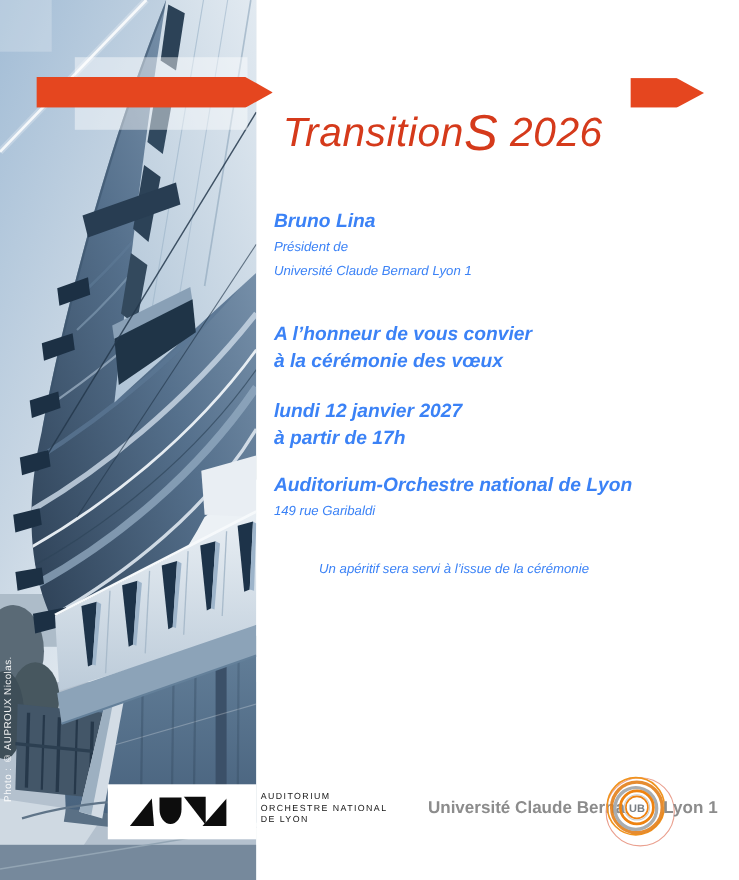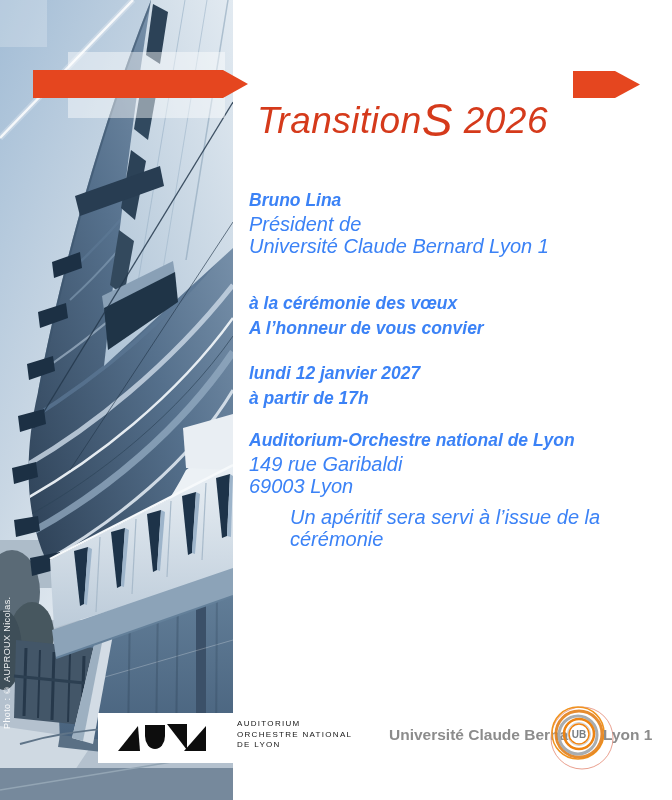--- a/index.html
+++ b/index.html
@@ -28,21 +28,21 @@
     clip-path:polygon(0 0,42px 0,67px 13.5px,42px 27px,0 27px);
   }
   .title{
     position:absolute;left:257px;top:63px;
     font-style:italic;font-weight:300;font-size:37px;line-height:44px;
     letter-spacing:.5px;white-space:nowrap;margin-top:32px;
   }
   .title .big-s{font-size:46px;position:relative;top:3px;}
   .copy{position:absolute;left:249px;color:#3b82f6;font-style:italic;}
   .b{font-weight:bold;font-size:17.5px;line-height:25px;}
-  .r{font-weight:normal;font-size:20px;line-height:22px;}
+  .r{font-weight:normal;font-size:12px;line-height:22px;}
   .g-host{top:188px;}
   .g-convier{top:291px;}
   .g-date{top:361px;}
   .g-venue{top:428px;}
   .g-note{top:506px;margin-left:41px;}
   .aud-box{position:absolute;left:98px;top:713px;width:135px;height:50px;background:#ffffff;}
   .aud-glyphs{position:absolute;left:20px;top:11px;}
   .aud-text{
     position:absolute;left:237px;top:719px;
     font-size:8px;font-weight:normal;letter-spacing:1.3px;line-height:10.5px;color:#141414;
@@ -224,33 +224,32 @@
 <div class="title" style="color: rgb(213, 58, 27);"><span>Transition</span><span class="big-s">S</span><span> 2026</span></div>
 <div class="banner-arrow-right" style="background: rgb(229, 70, 31);"></div>
 
 <div class="copy g-host">
   <div class="b">Bruno Lina</div>
   <div class="r">Président de</div>
   <div class="r">Université Claude Bernard Lyon 1</div>
 </div>
 
 <div class="copy g-convier">
+  <div class="b">A l’honneur de vous convier</div>
   <div class="b">à la cérémonie des vœux</div>
-  <div class="b">A l’honneur de vous convier</div>
 </div>
 
 <div class="copy g-date">
   <div class="b">lundi 12 janvier 2027</div>
   <div class="b">à partir de 17h</div>
 </div>
 
 <div class="copy g-venue">
   <div class="b">Auditorium-Orchestre national de Lyon</div>
   <div class="r">149 rue Garibaldi</div>
-  <div class="r">69003 Lyon</div>
 </div>
 
 <div class="copy g-note">
   <div class="r">Un apéritif sera servi à l’issue de la cérémonie</div>
 </div>
 
 <div class="aud-box">
   <svg class="aud-glyphs" width="88" height="27" viewBox="0 0 88 27" fill="#0d0d0d">
     <polygon points="0,27 22,27 20,2"></polygon>
     <path d="M27,1 h20 v11 a10,13 0 0 1 -20,0 Z"></path>

